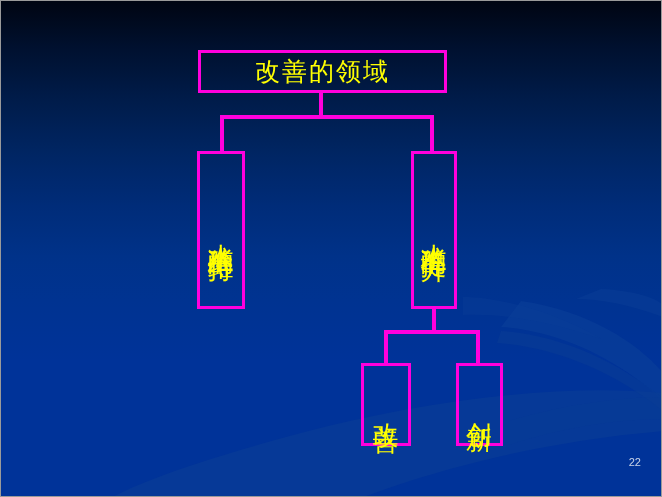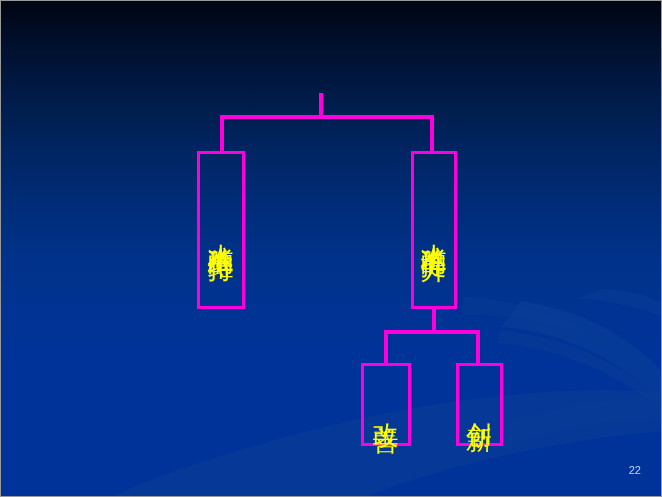--- a/index.html
+++ b/index.html
@@ -137,21 +137,21 @@
   #conn-b2 { left: 383px; top: 329px; width: 96px;  height: 4px; }
   
   #conn-b3 { left: 383px; top: 329px; width: 4px;  height: 34px; }
   
   #conn-b4 { left: 475px; top: 329px; width: 4px;  height: 34px; }
 
   
   #page-number {
     position: absolute;
     right: 20px;
-    bottom: 20px;
+    bottom: 28px;
     color: #c8d4e8;
     font-size: 11px;
     font-family: "Liberation Sans", sans-serif;
   }
 </style>
 </head>
 <body>
 
 <div id="slide">
 
@@ -173,20 +173,23 @@
     <div class="conn" id="conn-a1"></div>
     <div class="conn" id="conn-a2"></div>
     <div class="conn" id="conn-a3"></div>
     <div class="conn" id="conn-a4"></div>
 
     <div class="conn" id="conn-b1"></div>
     <div class="conn" id="conn-b2"></div>
     <div class="conn" id="conn-b3"></div>
     <div class="conn" id="conn-b4"></div>
 
+    <div class="node" id="node-title">
+      <span class="txt">改善的领域</span>
+    </div>
 
     <div class="node node-vert" id="node-maintain">
       <span class="txt">水准的维持</span>
     </div>
 
     <div class="node node-vert" id="node-improve">
       <span class="txt">水准的提升</span>
     </div>
 
     <div class="node node-vert" id="node-kaizen">

